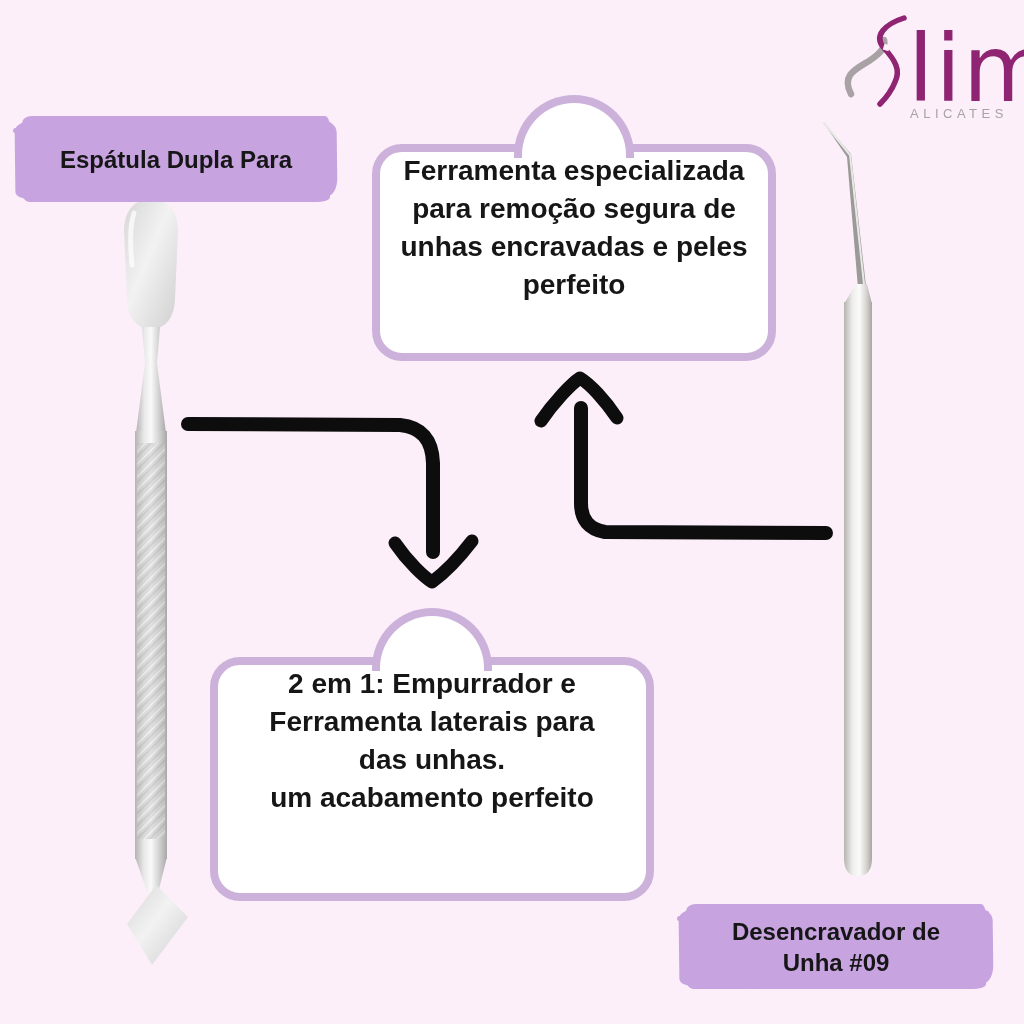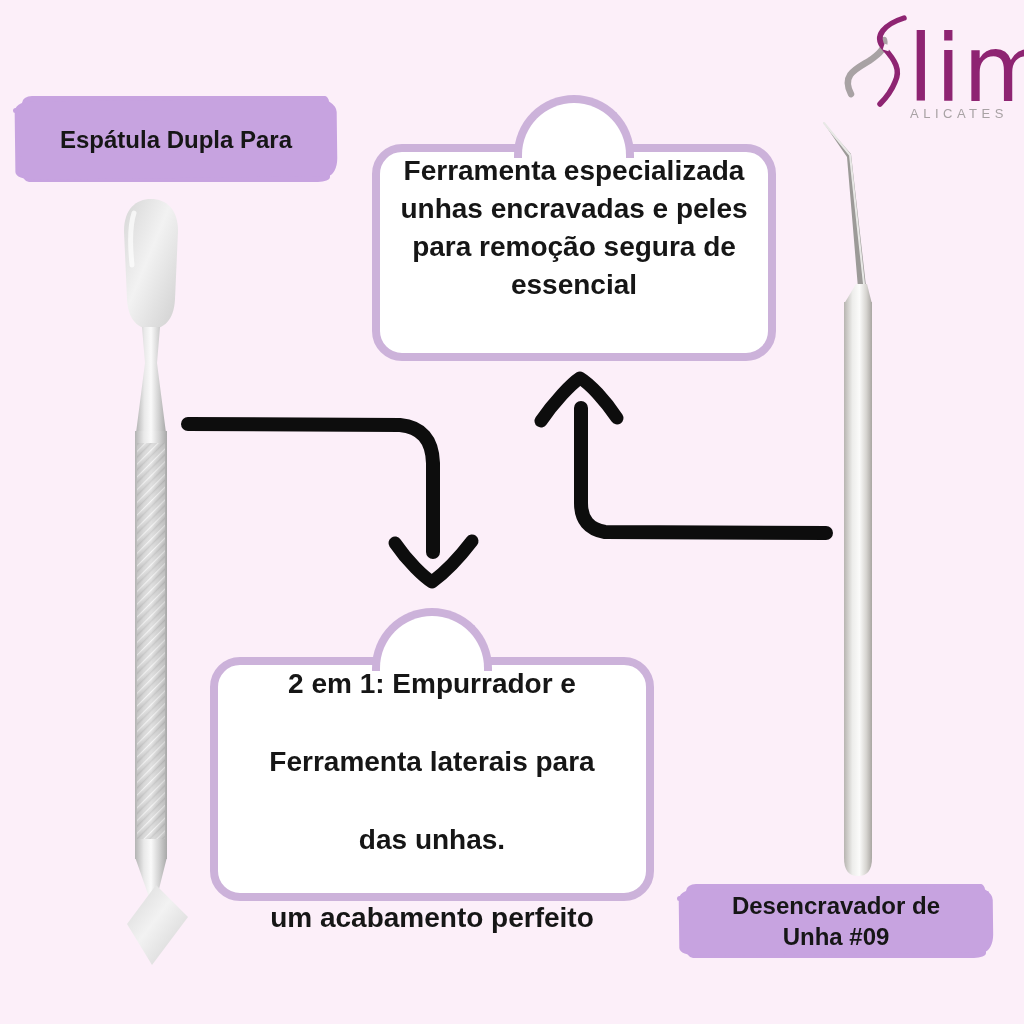--- a/index.html
+++ b/index.html
@@ -27,34 +27,35 @@
     position:absolute;
     background:var(--label-bg);
     border-radius:10px 5px 12px 7px / 7px 12px 5px 10px;
     display:flex;flex-direction:column;justify-content:center;align-items:center;
     text-align:center;
     color:var(--ink);
     font-weight:700;
     font-size:24px;
     line-height:31px;
     z-index:3;
+    margin-top:20px;
   }
   .brush-label::before{
     content:"";position:absolute;inset:4px -7px;background:inherit;
     border-radius:14px 22px 10px 18px / 10px 14px 18px 8px;
     transform:rotate(-.7deg);z-index:-1;
   }
   .brush-label::after{
     content:"";position:absolute;left:-9px;top:12px;width:5px;height:5px;border-radius:50%;
     background:inherit;
     box-shadow:4px 46px 0 -1px var(--label-bg), 2px 22px 0 -2px var(--label-bg),
                308px -6px 0 -1px var(--label-bg), 310px 40px 0 -2px var(--label-bg);
   }
   #label-tool1{left:22px;top:96px;width:308px;height:86px;}
-  #label-tool2{left:686px;top:884px;width:300px;height:74px;}
+  #label-tool2{left:686px;top:884px;width:300px;height:85px;}
 
   
   .bubble{
     position:absolute;
     background:var(--bubble-fill);
     border:8px solid var(--bubble-border);
     border-radius:30px;
     display:flex;flex-direction:column;justify-content:flex-start;align-items:center;
     text-align:center;
     color:var(--ink);
@@ -66,21 +67,21 @@
   .bubble .bump{
     position:absolute;
     top:-57px;left:50%;transform:translateX(-50%);
     width:120px;height:63px;
     background:var(--bubble-fill);
     border:8px solid var(--bubble-border);
     border-bottom:none;
     border-radius:62px 62px 0 0;
   }
   #bubble-top{left:372px;top:144px;width:404px;height:217px;}
-  #bubble-bottom{left:210px;top:657px;width:444px;height:244px;gap:40px;}
+  #bubble-bottom{left:210px;top:657px;width:444px;height:244px;}
   .bubble-line{display:block;}
 
   
   #logo{position:absolute;left:840px;top:12px;width:185px;height:112px;z-index:3;}
   .logo-s{stroke:var(--logo-purple);fill:none;stroke-linecap:round;}
   .logo-leaf{stroke:var(--logo-gray);fill:none;stroke-linecap:round;}
   .logo-text{fill:var(--logo-purple);font-family:"DejaVu Sans",sans-serif;font-weight:500;}
   .logo-sub{fill:var(--logo-gray);font-family:"Liberation Sans",sans-serif;letter-spacing:4.5px;font-size:13px;}
 
   
@@ -104,23 +105,23 @@
     <path class="logo-leaf" d="M 11 82 C 1 63 16 57 29 49 C 41 41 46 35 44 28" stroke-width="6.5"></path>
     <path class="logo-s" d="M 64 6 C 45 12 33 24 44 36 C 55 48 61 58 55 70 C 51 80 45 87 40 92" stroke-width="5.5"></path>
     <rect x="43.5" y="32.5" width="6" height="6" fill="#fceff9" transform="rotate(18 46.5 35.5)"></rect>
     <text class="logo-text" x="68" y="89" font-size="92" letter-spacing="2">lim</text>
     <text class="logo-sub" x="70" y="106">ALICATES</text>
   </svg>
 
   <div class="bubble" id="bubble-top">
     <div class="bump"></div>
     <span class="bubble-line">Ferramenta especializada</span>
+    <span class="bubble-line">para remoção segura de</span>
     <span class="bubble-line">unhas encravadas e peles</span>
-    <span class="bubble-line">para remoção segura de</span>
-    <span class="bubble-line">essencial</span>
+    <span class="bubble-line">perfeito</span>
   </div>
 
   <div class="bubble" id="bubble-bottom">
     <div class="bump"></div>
     <span class="bubble-line">2 em 1: Empurrador e</span>
     <span class="bubble-line">Ferramenta laterais para</span>
     <span class="bubble-line">das unhas.</span>
     <span class="bubble-line">um acabamento perfeito</span>
   </div>
 

